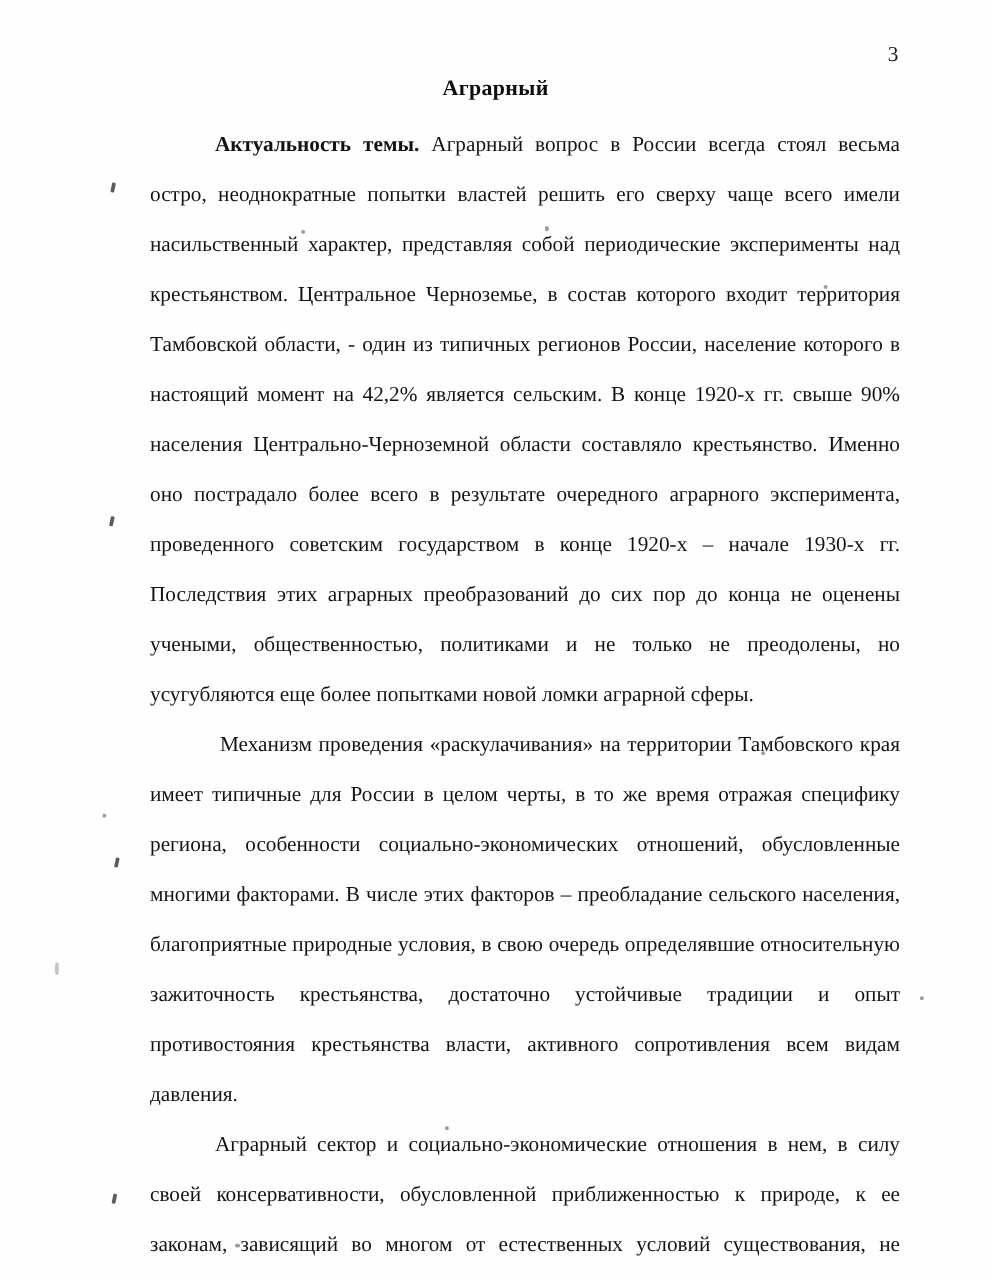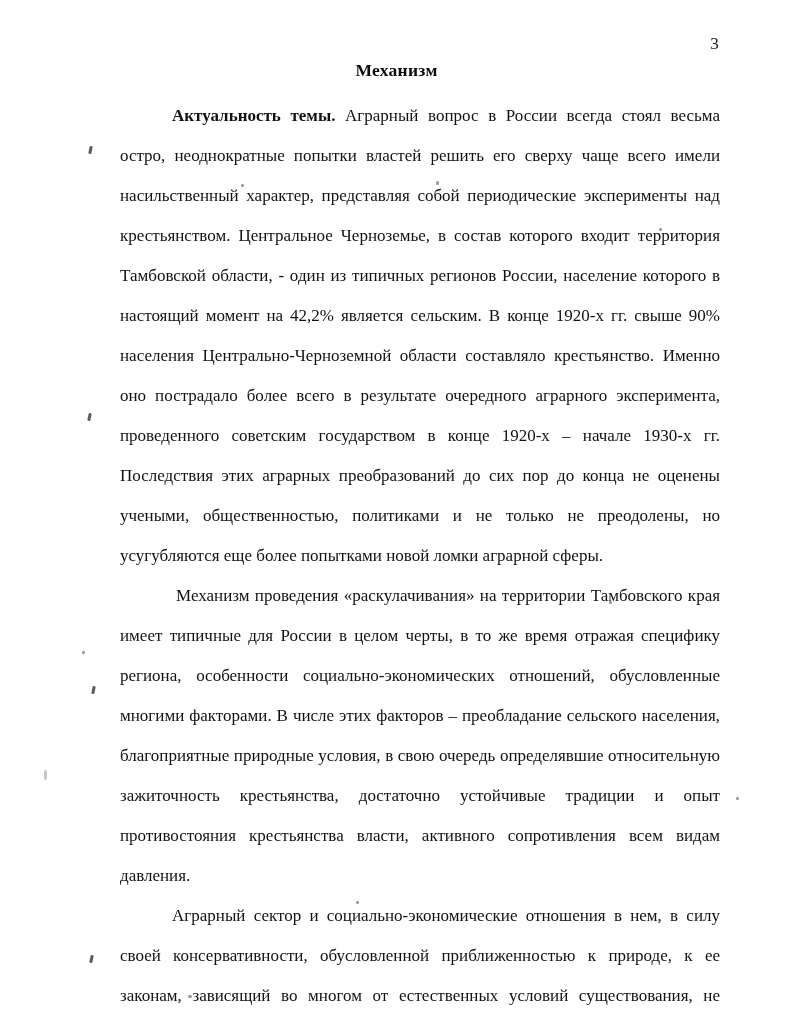--- a/index.html
+++ b/index.html
@@ -95,21 +95,21 @@
     opacity: 0.9;
   }
 </style>
 </head>
 <body>
 
 <div class="page">
 
   <div class="page-number">3</div>
 
-  <div class="doc-title">Механизм</div>
+  <div class="doc-title">Аграрный</div>
 
   <div class="body-text">
 
     <p><span class="lead-in">Актуальность темы.</span><span> Аграрный вопрос в России  всегда стоял весьма остро, неоднократные попытки властей решить его сверху чаще всего имели насильственный характер, представляя собой периодические эксперименты над крестьянством. Центральное Черноземье, в состав которого входит территория Тамбовской области,  - один из типичных регионов России, население которого в настоящий момент на 42,2% является сельским. В конце 1920-х гг. свыше 90% населения Центрально-Черноземной области составляло крестьянство. Именно оно пострадало более всего в результате очередного аграрного эксперимента, проведенного советским  государством в конце 1920-х – начале 1930-х гг. Последствия этих аграрных преобразований до сих пор до конца не оценены учеными, общественностью, политиками и не только не преодолены, но усугубляются еще более попытками новой ломки аграрной сферы.</span></p>
 
     <p class="indent-wide"><span>Механизм проведения «раскулачивания» на территории Тамбовского края  имеет типичные для России в целом черты, в то же время  отражая специфику региона, особенности социально-экономических отношений, обусловленные многими факторами. В числе этих факторов – преобладание сельского населения, благоприятные природные условия, в свою очередь определявшие относительную зажиточность крестьянства, достаточно устойчивые традиции и опыт противостояния крестьянства власти, активного сопротивления  всем видам давления.</span></p>
 
     <p><span>Аграрный сектор и социально-экономические отношения в нем, в силу своей консервативности, обусловленной  приближенностью к природе, к ее законам, зависящий во многом от естественных условий существования, не приспособлен к силовым воздействиям извне. Он страдает более всего от внешних факторов и пытается  отторгнуть все насильственные, командные методы вмешательства в свое естественное развитие.</span></p>
 
   </div>

